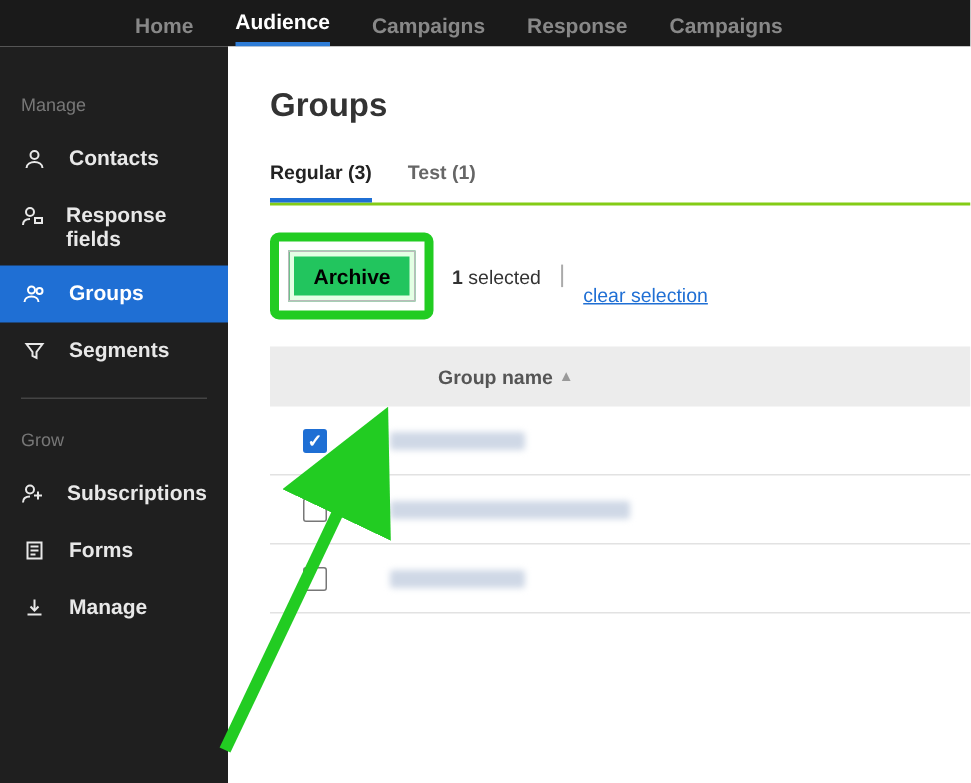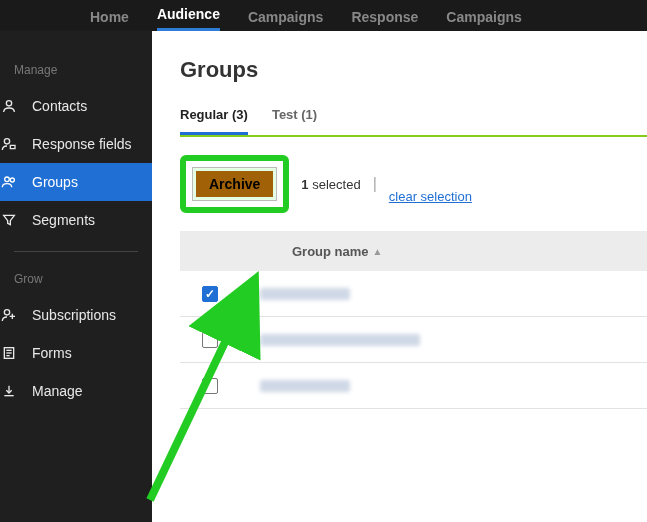--- a/index.html
+++ b/index.html
@@ -3,32 +3,32 @@
 <meta charset="utf-8">
 <style>
   * { box-sizing: border-box; margin: 0; padding: 0; }
   body { font-family: Arial, Helvetica, sans-serif; width: 647px; height: 522px; overflow: hidden; position: relative; background: #fff; }
   .topnav { background: #1a1a1a; height: 31px; display: flex; align-items: flex-end; padding-left: 90px; gap: 28px; }
   .topnav-item { color: #888; font-size: 14px; font-weight: 600; cursor: pointer; padding-bottom: 6px; }
   .topnav-item.active { color: #fff; border-bottom: 3px solid #2e7cd6; }
   .layout { display: flex; height: calc(522px - 31px); }
   .sidebar { width: 152px; background: #1f1f1f; color: #ccc; padding-top: 24px; font-size: 14px; }
   .sidebar-section-label { color: #777; font-size: 12px; padding: 8px 14px 10px; }
-  .sidebar-item { display: flex; align-items: center; gap: 14px; padding: 10px 0; cursor: pointer; color: #e8e8e8; font-weight: 400; }
+  .sidebar-item { display: flex; align-items: flex-start; gap: 14px; padding: 10px 14px; cursor: pointer; color: #e8e8e8; font-weight: 700; }
   .sidebar-item.active { background: #1f6fd4; color: #fff; }
   .sidebar-icon { width: 18px; height: 18px; display: inline-flex; align-items: center; justify-content: center; }
   .sidebar-divider { border-top: 1px solid #444; margin: 12px 14px; }
   .main { flex: 1; background: #fff; padding: 26px 0 0 28px; position: relative; }
   .page-title { font-size: 22px; color: #333; font-weight: 600; margin-bottom: 24px; }
   .tabs { display: flex; gap: 24px; border-bottom: 2px solid #84cc16; margin-bottom: 18px; }
   .tab { font-size: 13px; color: #666; padding-bottom: 10px; cursor: pointer; font-weight: 600; }
   .tab.active { color: #222; border-bottom: 3px solid #1f6fd4; }
   .actionbar { display: flex; align-items: center; gap: 12px; margin-bottom: 18px; }
   .archive-highlight { border: 6px solid #22cc22; border-radius: 6px; padding: 6px; display: inline-block; }
-  .archive-btn { border: 1px solid #bbb; background: #a16207; padding: 8px 16px; font-size: 14px; font-weight: 700; cursor: pointer; box-shadow: 0 0 0 3px #e4ffe4 inset; }
+  .archive-btn { border: 1px solid #bbb; background: #22c55e; padding: 8px 16px; font-size: 14px; font-weight: 700; cursor: pointer; box-shadow: 0 0 0 3px #e4ffe4 inset; }
   .sel-text { font-size: 13px; color: #333; }
   .sel-text b { font-weight: 700; }
   .sep { color: #aaa; }
   .clear-link { color: #1f6fd4; text-decoration: underline; font-size: 13px; cursor: pointer; margin-top: 24px; }
   .table { width: 100%; }
   .thead { background: #ececec; display: flex; align-items: center; height: 40px; padding-left: 112px; font-size: 13px; color: #555; font-weight: 600; text-align: center; }
   .sort-ind { color: #999; font-size: 10px; margin-left: 4px; }
   .trow { display: flex; align-items: center; height: 46px; border-bottom: 1px solid #e2e2e2; padding-left: 22px; }
   .checkbox { width: 16px; height: 16px; border: 1px solid #777; border-radius: 2px; background: #fff; cursor: pointer; display: inline-flex; align-items: center; justify-content: center; }
   .checkbox.checked { background: #1f6fd4; border-color: #1f6fd4; }

